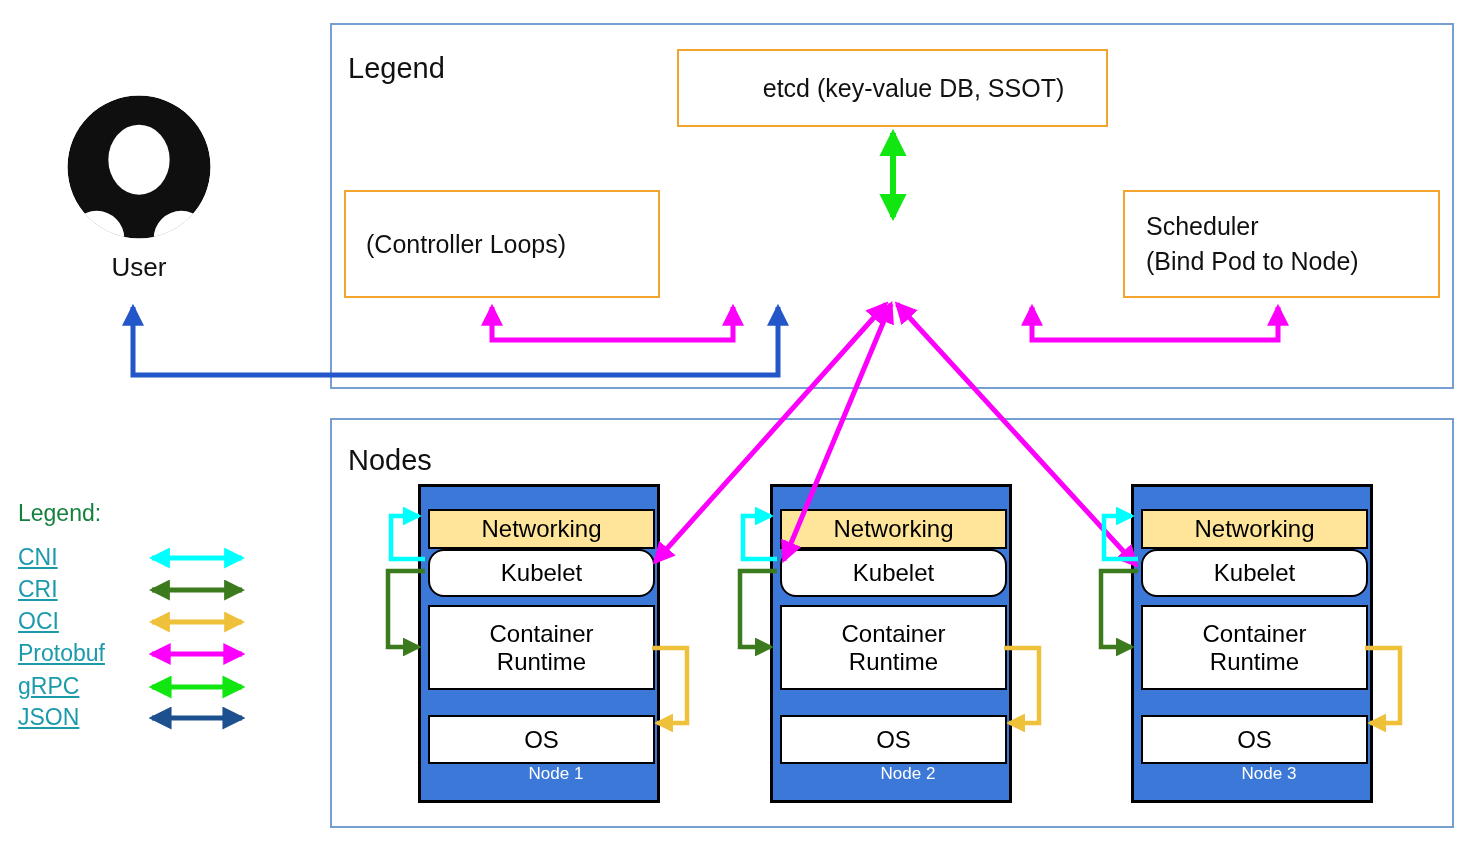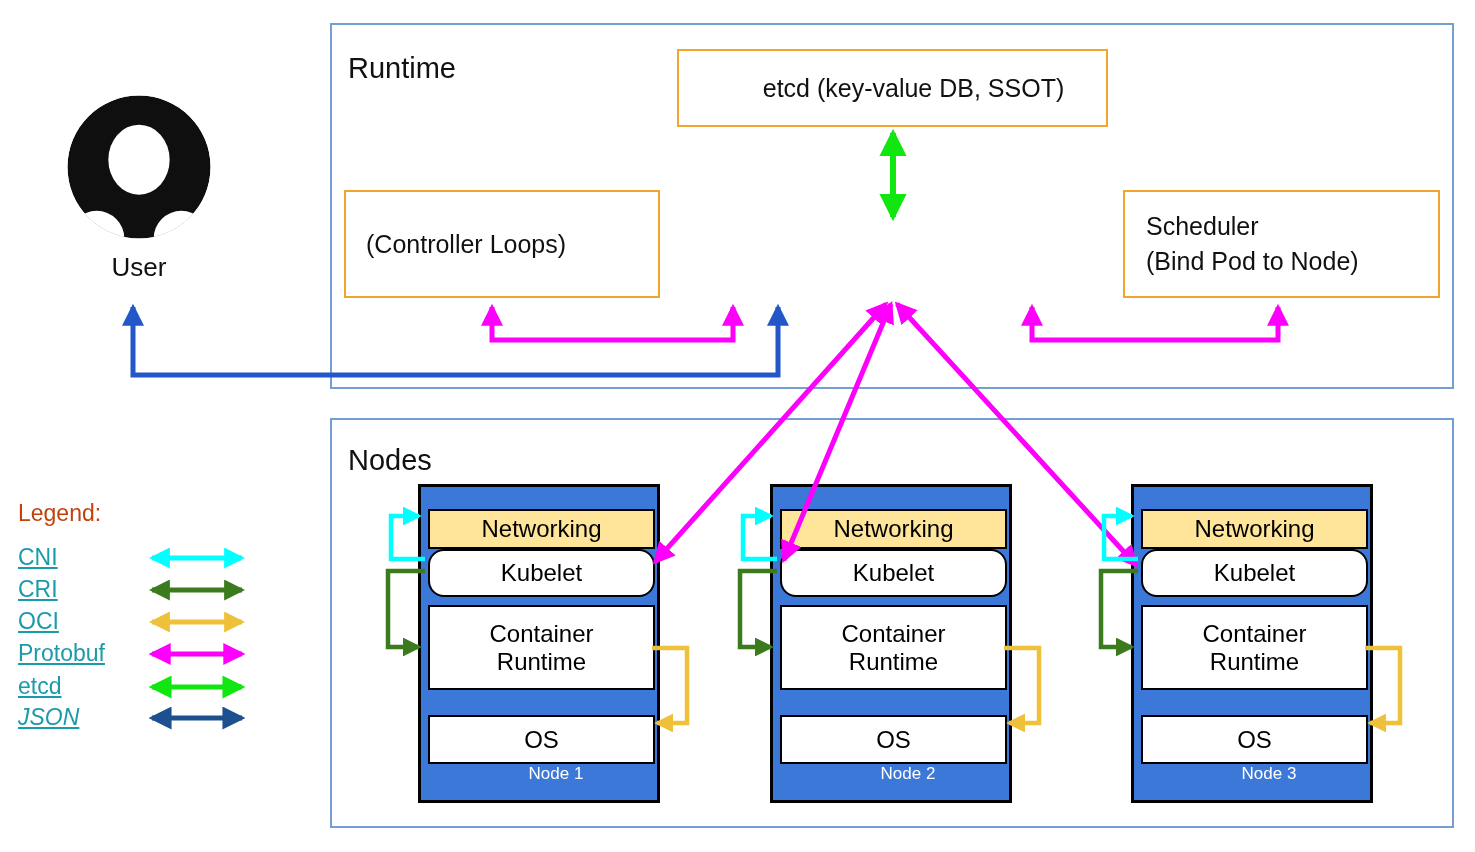--- a/index.html
+++ b/index.html
@@ -36,23 +36,23 @@
     position:absolute;left:7px;width:227px;background:#fff;border:2px solid #000;
     display:flex;align-items:center;justify-content:center;text-align:center;
     font-size:24px;color:#000;line-height:28px;
   }
   .layer.networking{top:22px;height:40px;background:#ffe599;}
   .layer.kubelet{top:62px;height:48px;border-radius:16px;}
   .layer.runtime{top:118px;height:85px;padding:0 44px;}
   .layer.os{top:228px;height:49px;}
   .node-name{position:absolute;left:0;bottom:16px;width:100%;text-align:center;color:#fff;font-size:17px;margin-left:17px;}
   
-  .legend-title{position:absolute;left:18px;top:500px;font-size:23px;color:#c2410c;}
+  .legend-title{position:absolute;left:18px;top:500px;font-size:23px;color:#15803d;}
   .legend-link{position:absolute;left:18px;font-size:23px;color:#1a9aab;text-decoration:underline;cursor:pointer;}
-  .lg-0{top:544px;text-align:center;}.lg-1{top:576px;}.lg-2{top:608px;}.lg-3{top:640px;}.lg-4{top:673px;}.lg-5{top:704px;font-style:italic;}
+  .lg-0{top:544px;text-align:center;}.lg-1{top:576px;}.lg-2{top:608px;}.lg-3{top:640px;}.lg-4{top:673px;}.lg-5{top:704px;}
   
   .overlay{position:absolute;left:0;top:0;width:1475px;height:852px;pointer-events:none;}
 </style>
 </head>
 <body>
 
 <div class="canvas">
 
   <svg class="user-icon" viewBox="0 0 100 100" aria-hidden="true">
     <defs>
@@ -63,21 +63,21 @@
     <g clip-path="url(#uclip)">
       <circle cx="50" cy="50" r="49" fill="#0f0f0f"></circle>
       <ellipse cx="50" cy="45" rx="21" ry="24" fill="#ffffff"></ellipse>
       <circle cx="21" cy="99" r="19" fill="#ffffff"></circle>
       <circle cx="79" cy="99" r="19" fill="#ffffff"></circle>
     </g>
   </svg>
   <div class="user-label">User</div>
 
   <div class="frame master-frame"></div>
-  <div class="section-label master-label">Runtime</div>
+  <div class="section-label master-label">Legend</div>
 
   <div class="obox centered etcd-box">
     <span>etcd (key-value DB, SSOT)</span>
   </div>
 
   <div class="obox cm-box">
     <div class="twoline">
       <span>(Controller Loops)</span>
     </div>
   </div>
@@ -115,21 +115,21 @@
     <div class="layer runtime">Container Runtime</div>
     <div class="layer os">OS</div>
     <div class="node-name">Node 3</div>
   </div>
 
   <div class="legend-title">Legend:</div>
   <a class="legend-link lg-0">CNI</a>
   <a class="legend-link lg-1">CRI</a>
   <a class="legend-link lg-2">OCI</a>
   <a class="legend-link lg-3">Protobuf</a>
-  <a class="legend-link lg-4">etcd</a>
+  <a class="legend-link lg-4">gRPC</a>
   <a class="legend-link lg-5">JSON</a>
 
   <svg class="overlay" viewBox="0 0 1475 852" aria-hidden="true">
     <defs>
       <marker id="m-cni" viewBox="0 0 10 10" refX="8.5" refY="5" markerWidth="4.2" markerHeight="4.2" orient="auto-start-reverse">
         <path d="M0,0 L10,5 L0,10 Z" fill="#00ffff"></path>
       </marker>
       <marker id="m-cri" viewBox="0 0 10 10" refX="8.5" refY="5" markerWidth="4.2" markerHeight="4.2" orient="auto-start-reverse">
         <path d="M0,0 L10,5 L0,10 Z" fill="#3c7a1e"></path>
       </marker>

